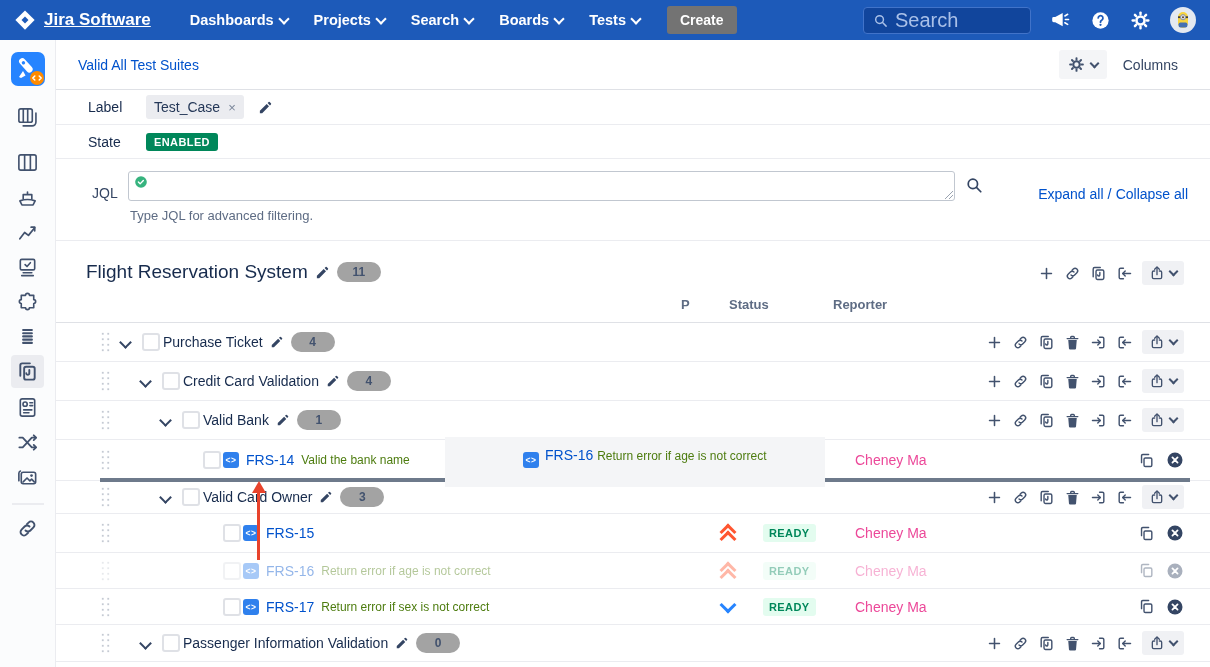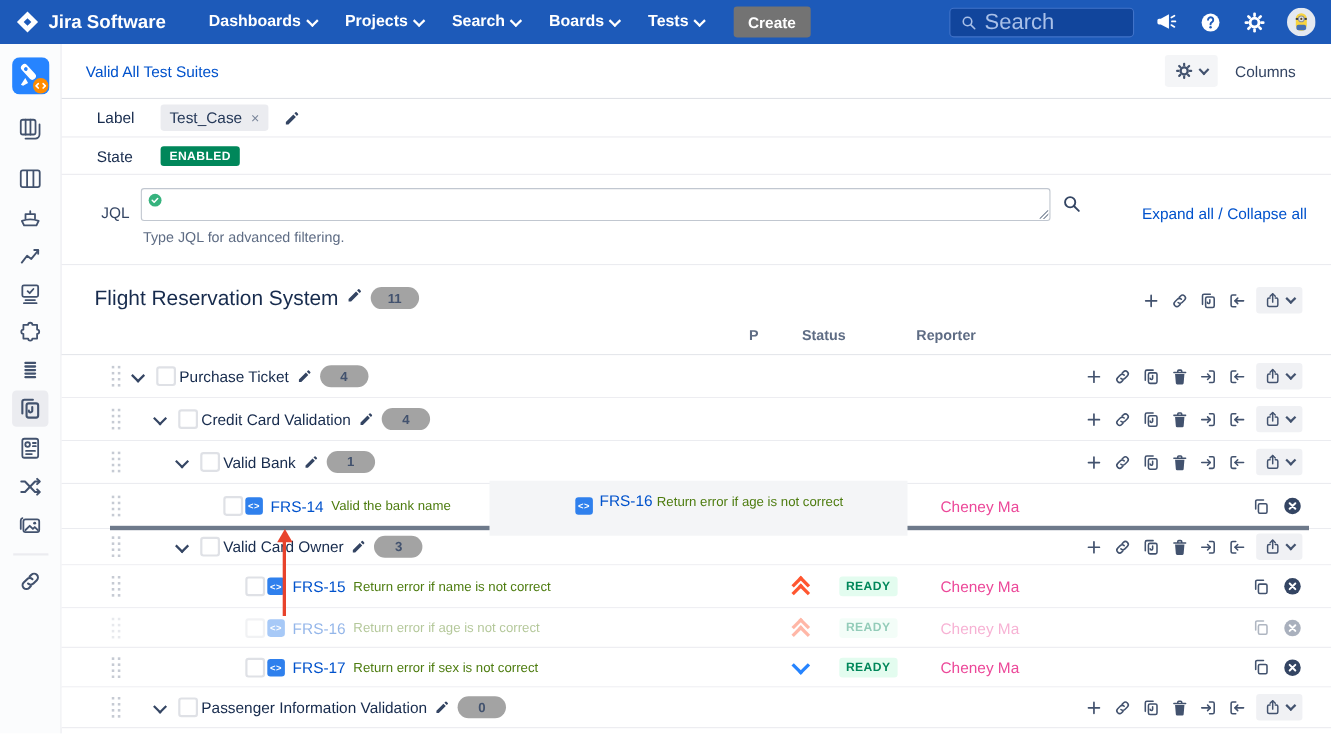--- a/index.html
+++ b/index.html
@@ -4,21 +4,21 @@
 <style>
   html,body{margin:0;padding:0;background:#fff;}
   .app{position:relative;width:1210px;height:667px;background:#fff;overflow:hidden;
        font-family:"Liberation Sans",sans-serif;color:#172B4D;}
   a{text-decoration:none;}
   svg.i{display:block;}
 
   
   .nav{position:absolute;left:0;top:0;width:100%;height:40px;background:#1d5ab9;
        display:flex;align-items:center;box-sizing:border-box;padding:0 14px;color:#fff;}
-  .brand{display:flex;align-items:center;gap:8px;font-size:17px;font-weight:700;margin-right:26px;}
+  .brand{display:flex;align-items:center;gap:8px;font-size:17px;font-weight:700;margin-right:26px;text-decoration:underline;}
   .nav-item{display:flex;align-items:center;gap:6px;margin:0 13px;font-size:14.5px;font-weight:600;cursor:pointer;}
   .cv{display:inline-block;width:6px;height:6px;border-right:2px solid currentColor;border-bottom:2px solid currentColor;transform:rotate(45deg);margin-top:-3px;}
   .create-btn{margin-left:14px;background:#737373;color:#fff;border:none;border-radius:3px;
        padding:6px 13px;font-size:14px;font-weight:600;font-family:inherit;cursor:pointer;}
   .nav-right{margin-left:auto;display:flex;align-items:center;gap:19px;}
   .search-box{width:168px;height:27px;background:#11459c;border:1.5px solid #4173c9;border-radius:4px;
        display:flex;align-items:center;gap:7px;padding:0 9px;box-sizing:border-box;color:#a9c0e8;font-size:20px;cursor:text;}
   .search-box svg{color:#a9c0e8;}
 
   
@@ -48,21 +48,21 @@
   .jql-ta{position:absolute;left:72px;top:12px;width:827px;height:30px;border:1px solid #c1c7d0;border-radius:3px;
         box-sizing:border-box;resize:none;font-family:inherit;font-size:13px;padding:4px 6px 4px 24px;}
   .jql-check{position:absolute;left:78px;top:16px;}
   .jql-grip{position:absolute;left:889px;top:32px;width:8px;height:8px;
         background:linear-gradient(135deg,transparent 45%,#9aa3b0 45%,#9aa3b0 55%,transparent 55%,transparent 70%,#9aa3b0 70%,#9aa3b0 80%,transparent 80%);}
   .jql-search{position:absolute;left:909px;top:17px;color:#344563;cursor:pointer;}
   .jql-help{position:absolute;left:74px;top:49px;font-size:13px;color:#5E6C84;}
   .expand-links{position:absolute;right:22px;top:27px;font-size:14.5px;color:#0052CC;}
 
   .sec-head{position:relative;height:82px;border-bottom:1px solid #dfe1e6;box-sizing:border-box;}
-  .sec-title{position:absolute;left:30px;top:20px;display:flex;align-items:flex-start;gap:7px;}
+  .sec-title{position:absolute;left:30px;top:20px;display:flex;align-items:center;gap:7px;}
   .sec-title .t{font-size:19px;font-weight:500;color:#172B4D;}
   .pill{background:#a3a3a3;border-radius:11px;padding:3px 0;min-width:44px;text-align:center;
         font-size:12px;font-weight:700;color:#42526E;display:inline-block;}
   .col-h{position:absolute;top:56px;font-size:13px;font-weight:700;color:#5E6C84;}
 
   .row{position:relative;border-bottom:1px solid #ebecf0;box-sizing:border-box;background:#fff;}
   .handle{position:absolute;left:44px;top:50%;transform:translateY(-50%);width:11px;height:22px;
         background:radial-gradient(#c5cad3 1.1px,transparent 1.3px);background-size:5.5px 5.5px;cursor:grab;}
   .chev-btn{position:absolute;top:50%;transform:translateY(-50%);cursor:pointer;color:#344563;}
   .chev-btn .cv{border-width:2.4px;width:7px;height:7px;}
@@ -646,21 +646,20 @@
           </span>
       </div>
     </div>
 
     <div class="row" style="height:39px">
       <span class="handle"></span>
       <span class="cbox" style="left:167px"></span>
       <span class="rlabel" style="left:187px">
         <span class="ticon"></span>
         <a class="tkey">FRS-15</a>
-        <span class="tsum">Return error if name is not correct</span>
       </span>
       <span class="prio prio-hi">
           <i></i>
           <i></i>
         </span>
       <span class="status-b">READY</span>
       <span class="reporter">Cheney Ma</span>
       <div class="acts" style="gap:11px">
         <svg class="i" width="17" height="17" viewBox="0 0 24 24">
             <use href="#i-copy"></use>

